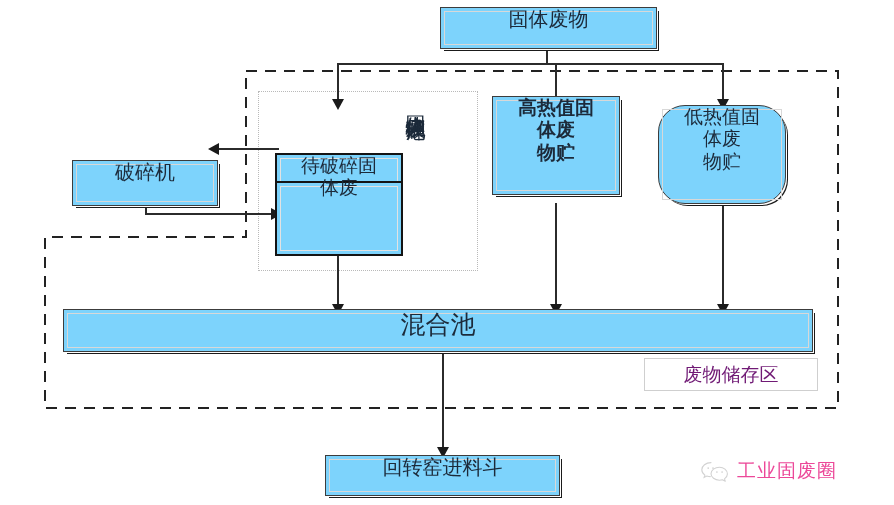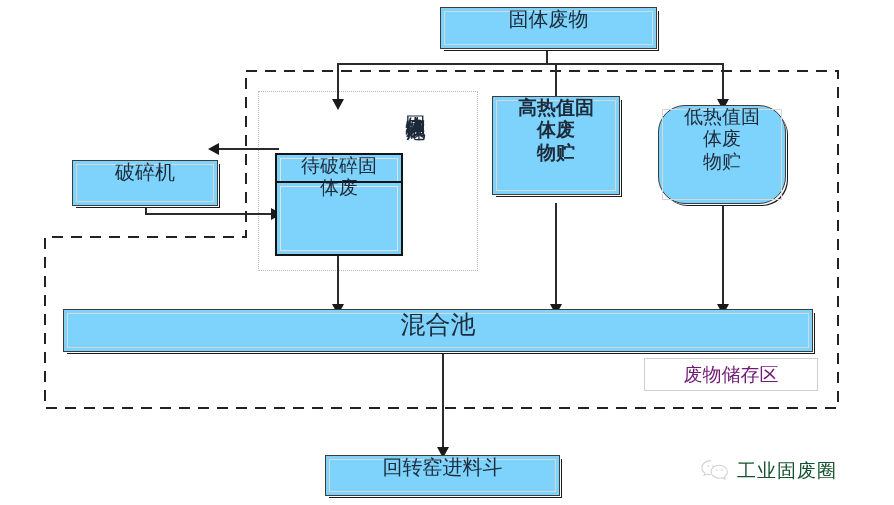--- a/index.html
+++ b/index.html
@@ -108,23 +108,23 @@
   .arrow.right {
     border-top: 6px solid transparent;
     border-bottom: 6px solid transparent;
     border-left: 11px solid #1a1a1a;
   }
 
   
   #watermark {
     position: absolute;
     display: flex;
-    align-items: flex-start;
+    align-items: flex-end;
     gap: 7px;
-    color: #14532d;
+    color: #ec4899;
     user-select: none;
   }
   #watermark .wm-text {
     font-size: 19px;
     letter-spacing: 1px;
     font-family: "Liberation Sans", sans-serif;
   }
 </style>
 </head>
 <body>

